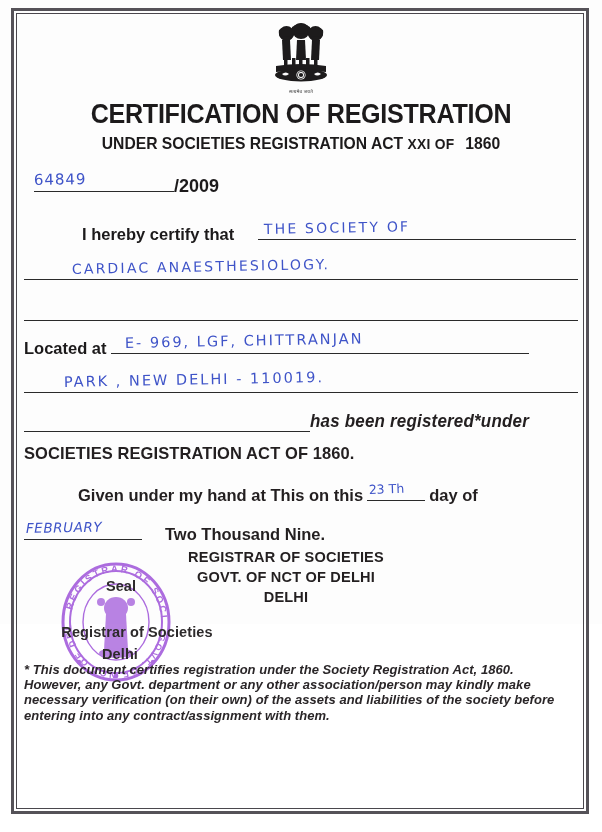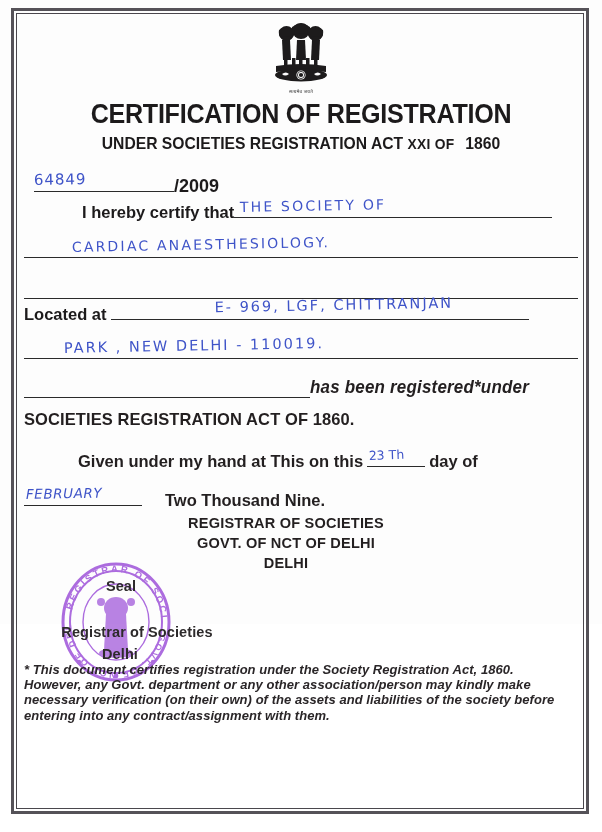--- a/index.html
+++ b/index.html
@@ -123,21 +123,21 @@
     color: #3f54c8;
     font-family: "DejaVu Sans", sans-serif;
     font-weight: normal;
     font-size: 15px;
     letter-spacing: 1px;
     white-space: nowrap;
     transform: rotate(-1.1deg);
     transform-origin: left bottom;
   }
 
-  .certify-row { padding-left: 58px; }
+  .certify-row { margin-top: 22px; padding-left: 58px; gap: 24px; }
   .certify-fill { width: 318px; }
   .certify-fill .hand { font-size: 14px; letter-spacing: 2.2px; left: 6px; }
 
   .line2 {
     position: relative;
     margin-top: 17px;
     height: 19px;
   }
   .line2 .rule {
     position: absolute;
@@ -156,21 +156,21 @@
     margin-top: 23px;
     height: 18px;
     position: relative;
   }
   .line3 .rule {
     position: absolute;
     left: 0; right: 0; bottom: 0;
     border-bottom: 1.4px solid #2a2a2a;
   }
 
-  .located-row { margin-top: 0; text-align: center; }
+  .located-row { margin-top: 12px; }
   .located-fill { width: 418px; margin-left: 4px; }
   .located-fill .hand { font-size: 14.5px; letter-spacing: 2px; left: 14px; }
 
   .line4 {
     position: relative;
     margin-top: 16px;
     height: 19px;
   }
   .line4 .rule {
     position: absolute;

